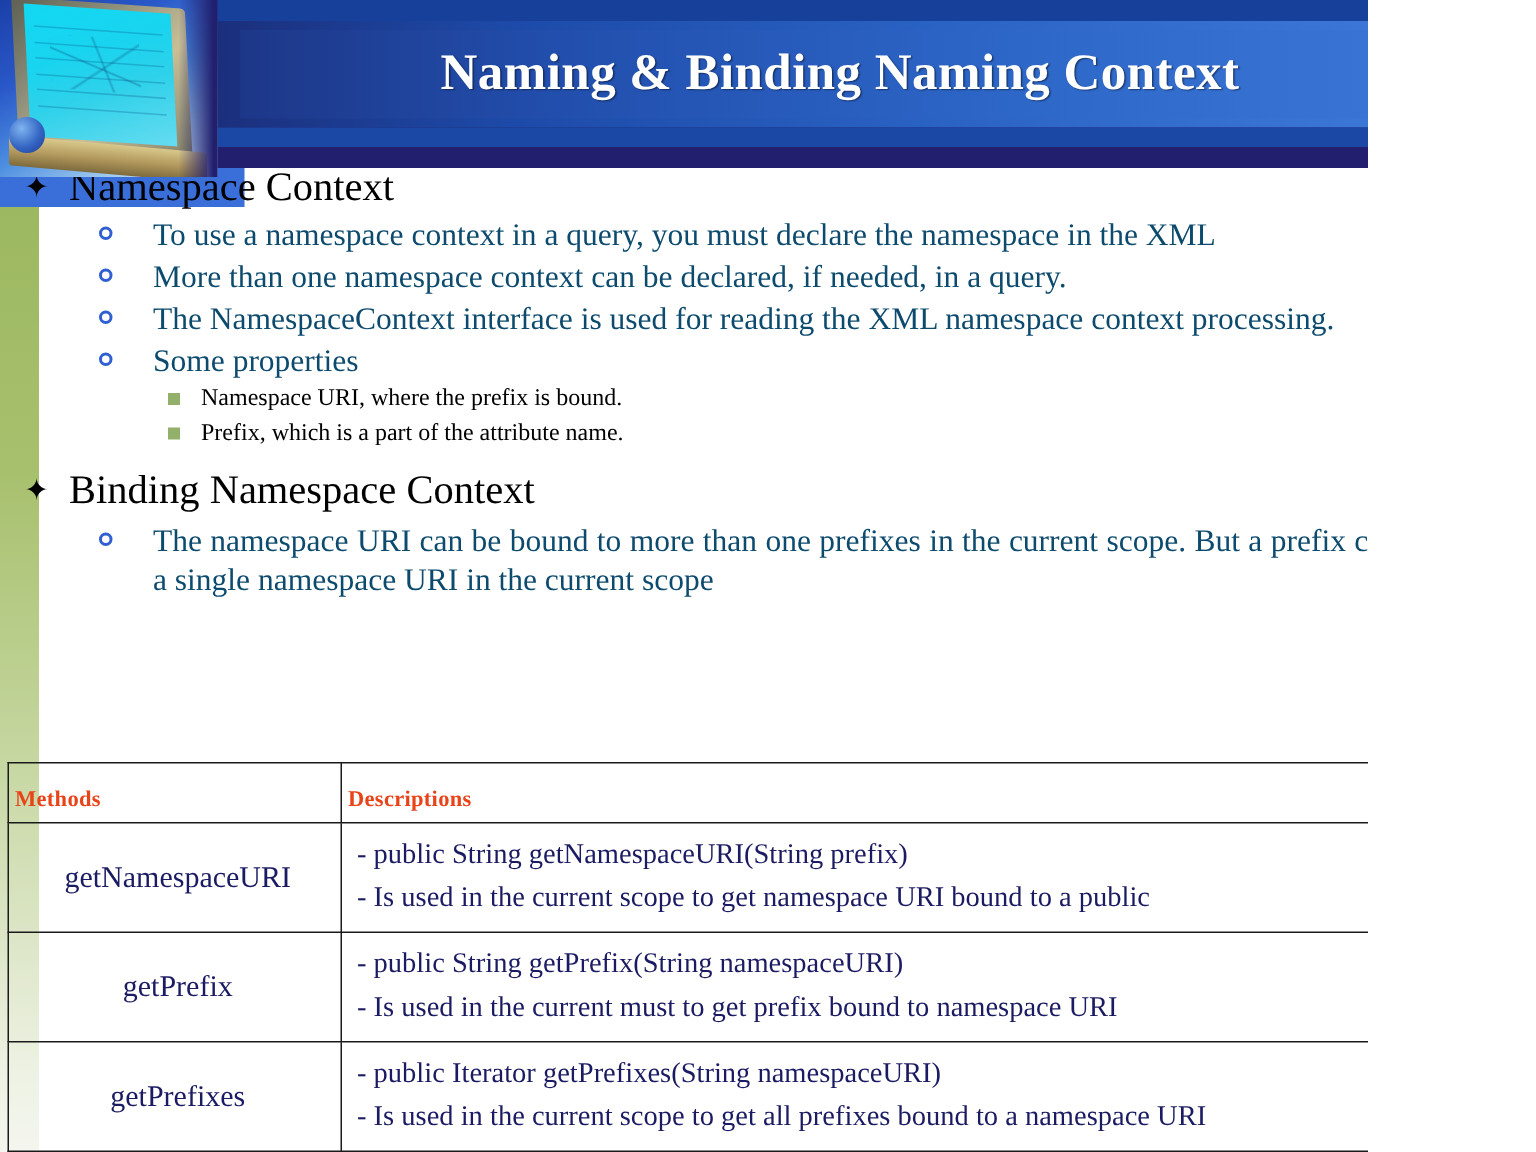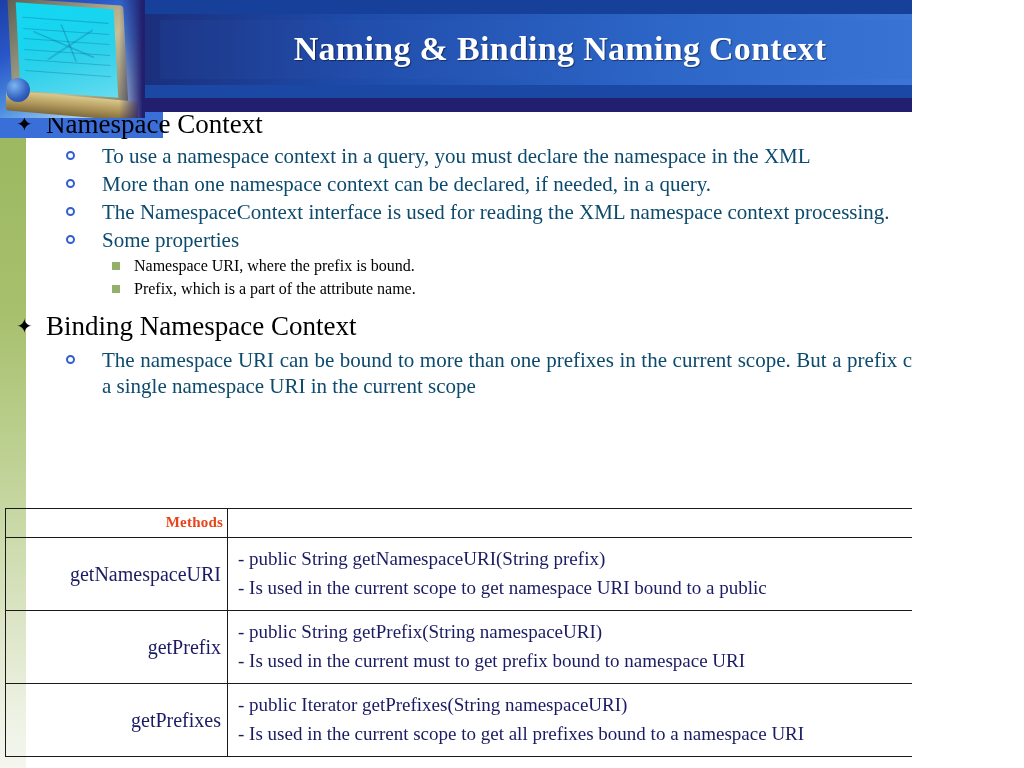--- a/index.html
+++ b/index.html
@@ -244,29 +244,29 @@
     background: transparent;
   }
   #methods-table th.col-methods { width: 222px; }
   #methods-table th.col-desc { width: 785px; }
 
   .th-label {
     font-family: "Liberation Serif", "DejaVu Serif", serif;
     font-weight: bold;
     font-size: 15px;
     color: #e8441a;
-    text-align: right;
-    padding: 5px 4px 6px 4px;
+    text-align: left;
+    padding: 16px 4px 6px 4px;
     letter-spacing: 0.2px;
   }
   .td-method {
     font-size: 20px;
     color: #1b1b63;
     padding: 6px 6px 6px 10px;
-    text-align: right;
+    text-align: center;
   }
   .td-desc {
     font-size: 19px;
     color: #1b1b63;
     padding: 6px 8px 8px 10px;
     line-height: 29px;
     text-align: left;
   }
   .td-desc .dline { display: block; white-space: nowrap; }
 </style>

